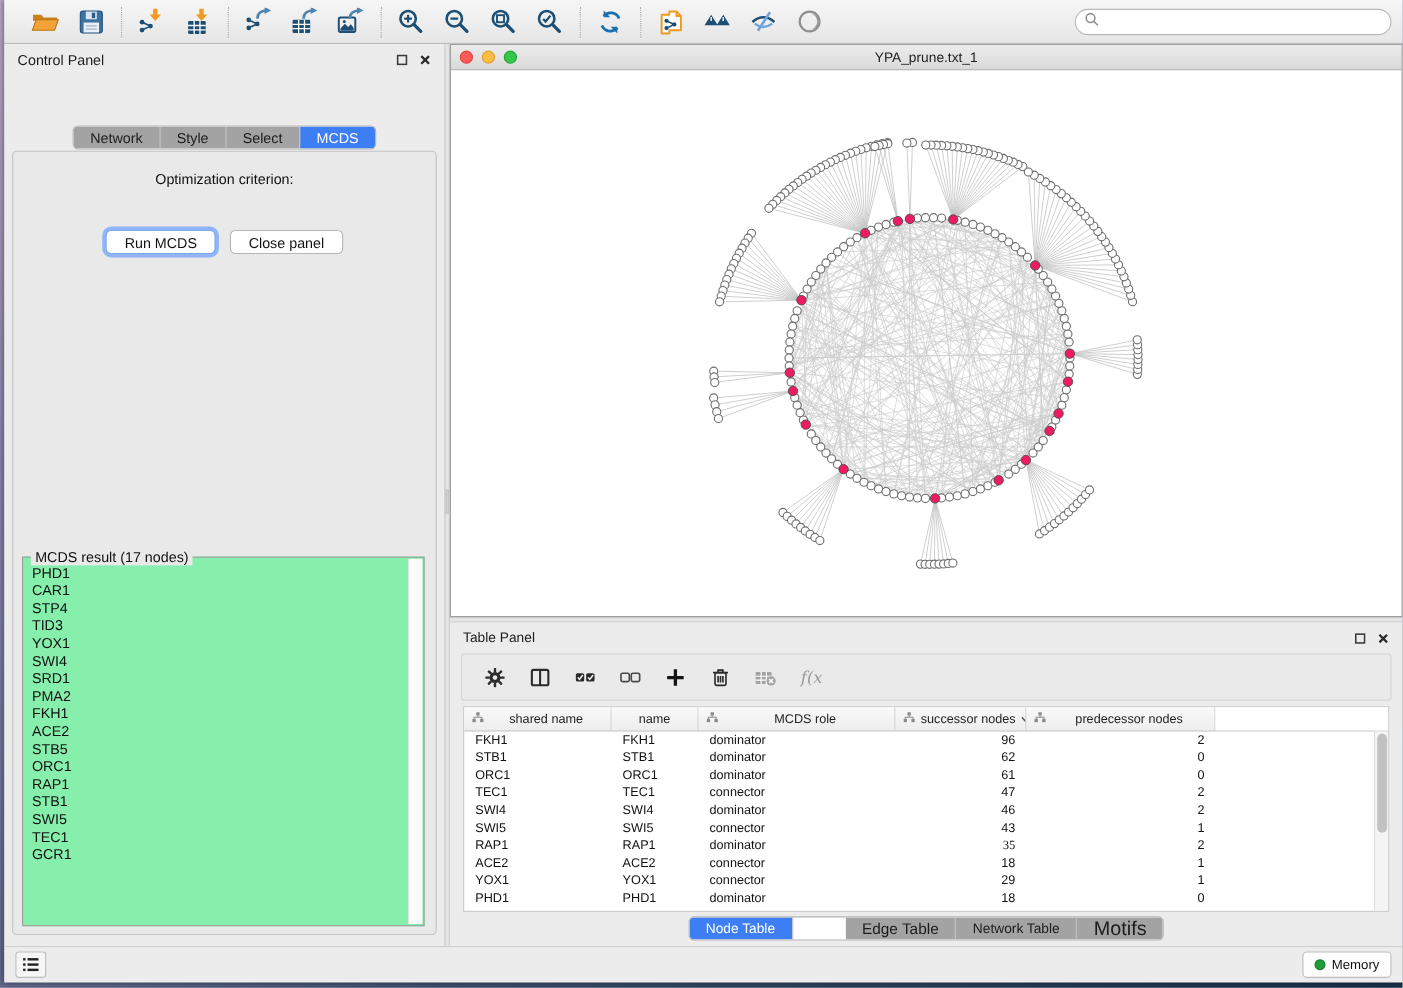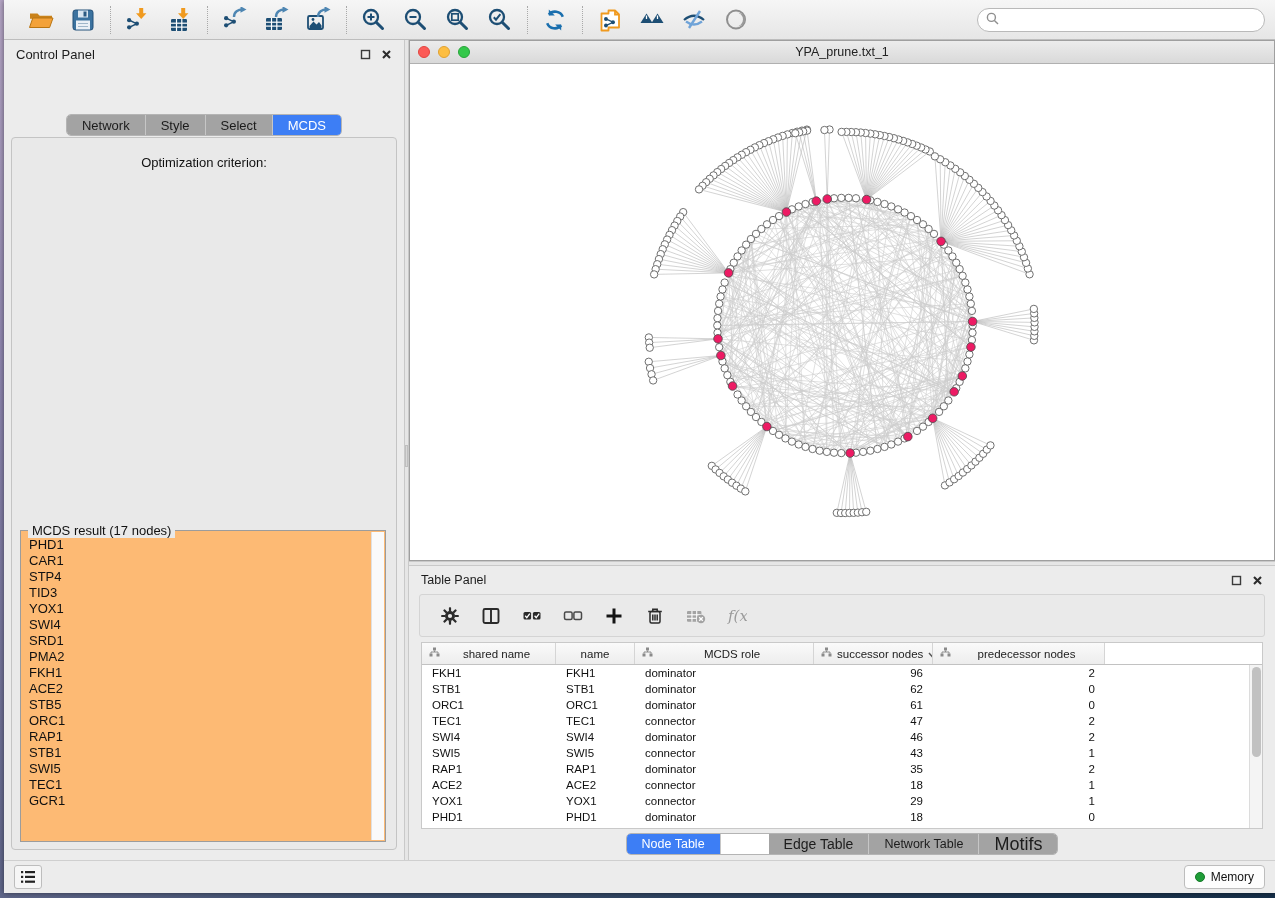--- a/index.html
+++ b/index.html
@@ -41,21 +41,21 @@
     border:1px solid #ababab; border-radius:4px; display:flex; align-items:center; cursor:pointer; }
   .dropdown-text { flex:1; text-align:center; font-size:13px; color:#111; padding-left:18px; }
   .dropdown-step { width:20px; height:19px; margin-right:2px; border-radius:3px;
     background:linear-gradient(#5a9bf8,#2f6fe8); display:flex; flex-direction:column; align-items:center; justify-content:center; gap:1px; }
   .btn-row { position:absolute; top:71px; width:100%; display:flex; justify-content:center; gap:13px; }
   .mac-btn { height:22px; padding:0 16px; background:#fff; border:1px solid #b6b6b6; border-radius:5px;
     font-size:13px; color:#111; display:flex; align-items:center; cursor:pointer; font-family:"Liberation Sans",sans-serif; }
   .mac-btn.focused { box-shadow:0 0 0 3px rgba(97,152,252,.65); border-color:#7aa8ee; }
 
   .mcds-fieldset { position:absolute; left:8px; right:10px; top:368px; bottom:7px;
-    border:1px solid #9c9c9c; background:#fdba74;margin-top:24px; }
+    border:1px solid #9c9c9c; background:#86efac; }
   .mcds-legend { position:absolute; top:-8px; left:7px; background:#e9e9e9; padding:0 4px; font-size:13px; color:#111; }
   .mcds-list { position:absolute; inset:1px 14px 1px 1px; overflow:hidden; padding:5px 0 0 7px; }
   .mcds-item { font-size:13px; line-height:16px; color:#111; }
   .mcds-scroll { position:absolute; top:1px; bottom:1px; right:1px; width:13px; background:#fafafa; border-left:1px solid #e0e0e0; }
 
   
   .v-split { position:absolute; left:400px; width:5px; top:40px; bottom:33px; background:#e6e6e6;
     border-left:1px solid #c9c9c9; border-right:1px solid #c9c9c9; cursor:col-resize; }
   .v-split .grip { position:absolute; top:405px; left:0; right:0; height:22px; background:#d8d8d8; border:1px solid #bfbfbf; }
   .h-split { position:absolute; left:405px; right:0; top:561px; height:5px; background:#e6e6e6; border-top:1px solid #c9c9c9; border-bottom:1px solid #c9c9c9; cursor:row-resize; }
@@ -316,20 +316,24 @@
         <div class="seg" id="cp-tabs">
           <div class="seg-item">Network</div>
           <div class="seg-item">Style</div>
           <div class="seg-item">Select</div>
           <div class="seg-item sel">MCDS</div>
         </div>
       </div>
 
     <div class="cp-content">
       <div class="opt-label">Optimization criterion:</div>
+      <div class="btn-row">
+        <button class="mac-btn focused">Run MCDS</button>
+        <button class="mac-btn">Close panel</button>
+      </div>
 
       <div class="mcds-fieldset">
         <span class="mcds-legend">MCDS result (17 nodes)</span>
         <div class="mcds-list" id="mcds-list">
             <div class="mcds-item">PHD1</div>
             <div class="mcds-item">CAR1</div>
             <div class="mcds-item">STP4</div>
             <div class="mcds-item">TID3</div>
             <div class="mcds-item">YOX1</div>
             <div class="mcds-item">SWI4</div>
@@ -1299,21 +1303,21 @@
             <div class="td" style="width: 134px; text-align: left;">SWI5</div>
             <div class="td" style="width: 79px; text-align: left;">SWI5</div>
             <div class="td" style="width: 179px; text-align: left;">connector</div>
             <div class="td" style="width: 119px; text-align: right;">43</div>
             <div class="td" style="width: 172px; text-align: right;">1</div>
           </div>
           <div class="tr">
             <div class="td" style="width: 134px; text-align: left;">RAP1</div>
             <div class="td" style="width: 79px; text-align: left;">RAP1</div>
             <div class="td" style="width: 179px; text-align: left;">dominator</div>
-            <div class="td" style="width: 119px; text-align: right;">35</div>
+            <div class="td" style="width: 119px; text-align: right; font-family: Liberation Serif, serif;">35</div>
             <div class="td" style="width: 172px; text-align: right;">2</div>
           </div>
           <div class="tr">
             <div class="td" style="width: 134px; text-align: left;">ACE2</div>
             <div class="td" style="width: 79px; text-align: left;">ACE2</div>
             <div class="td" style="width: 179px; text-align: left;">connector</div>
             <div class="td" style="width: 119px; text-align: right;">18</div>
             <div class="td" style="width: 172px; text-align: right;">1</div>
           </div>
           <div class="tr">

